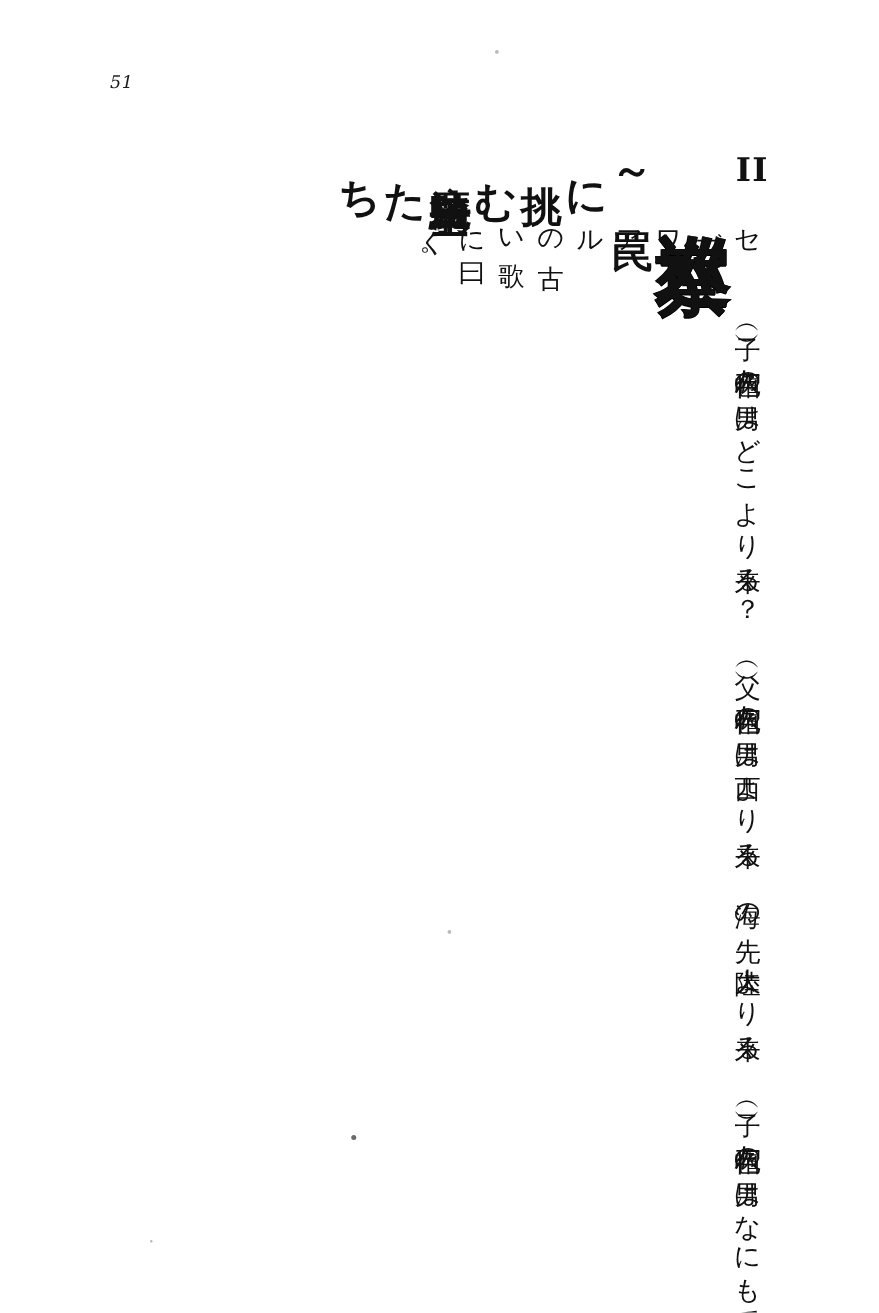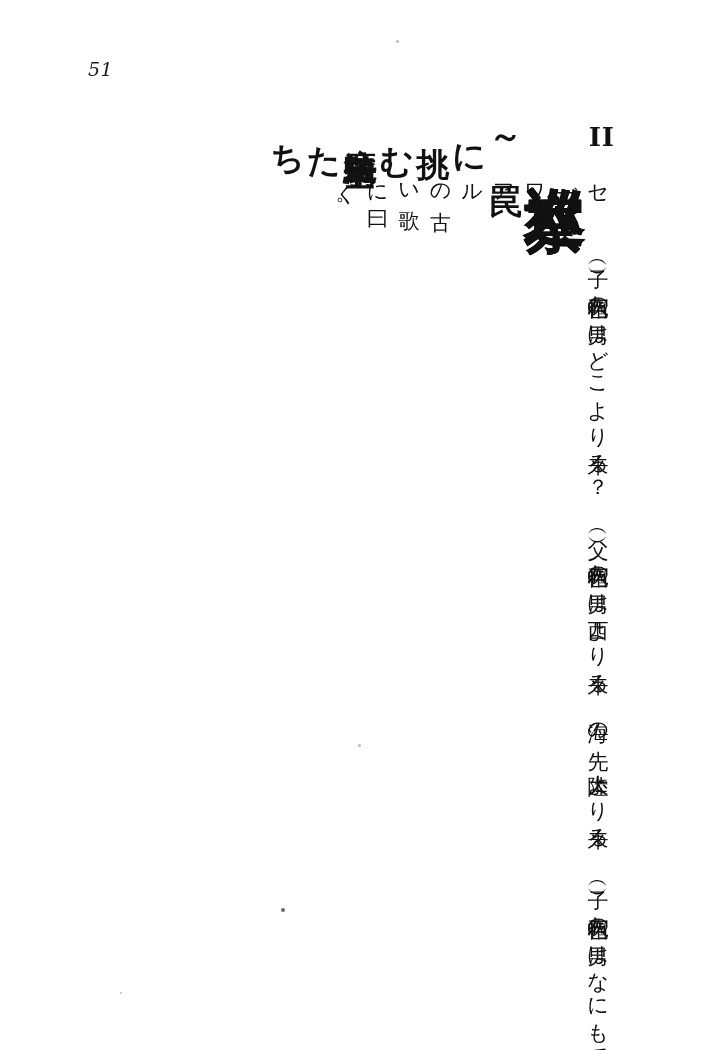--- a/index.html
+++ b/index.html
@@ -16,21 +16,21 @@
     color: #111111;
   }
 
   
   .page-number {
     position: absolute;
     left: 88px;
     top: 58px;
     font-family: "DejaVu Serif", "Liberation Serif", serif;
     font-style: italic;
-    font-size: 19px;
+    font-size: 14px;
     color: #1a1a1a;
     letter-spacing: 0.5px;
   }
 
   
   .vertical-body {
     position: absolute;
     right: 90px;
     top: 120px;
     height: 620px;

